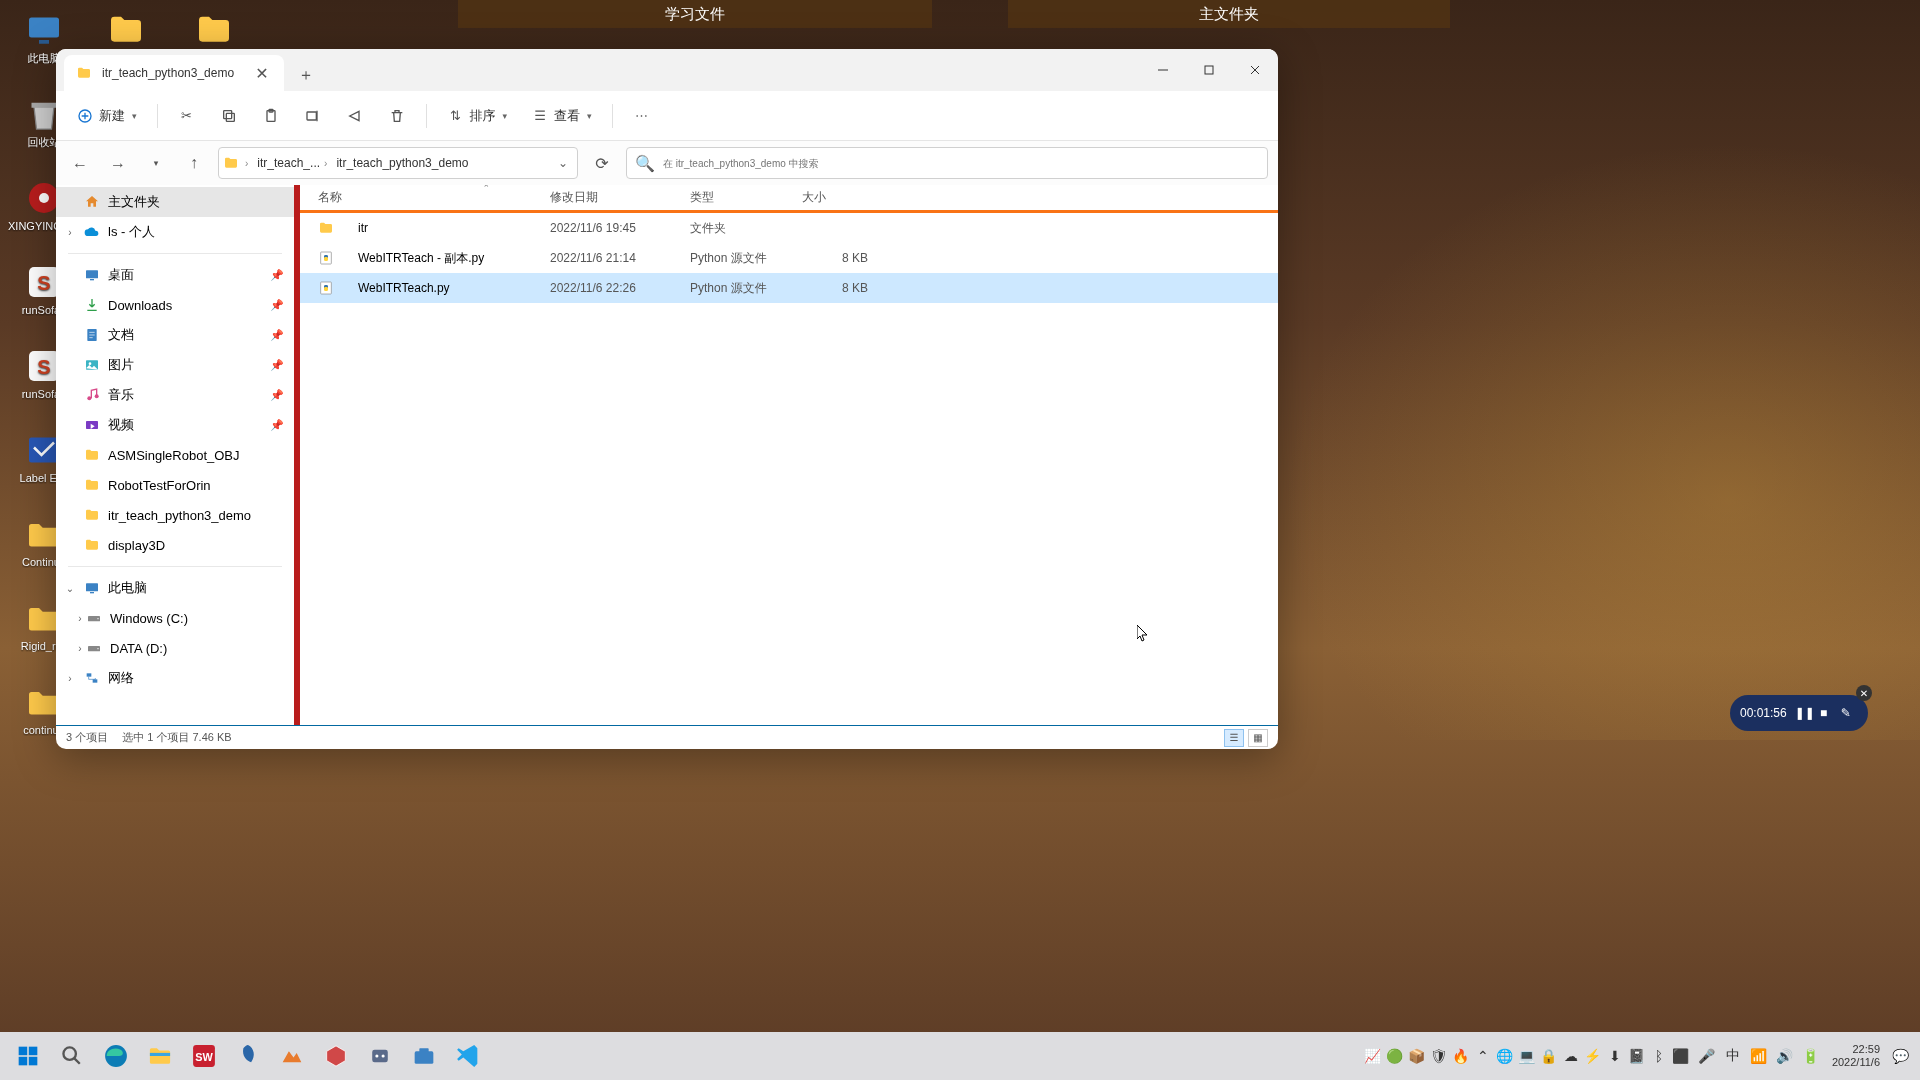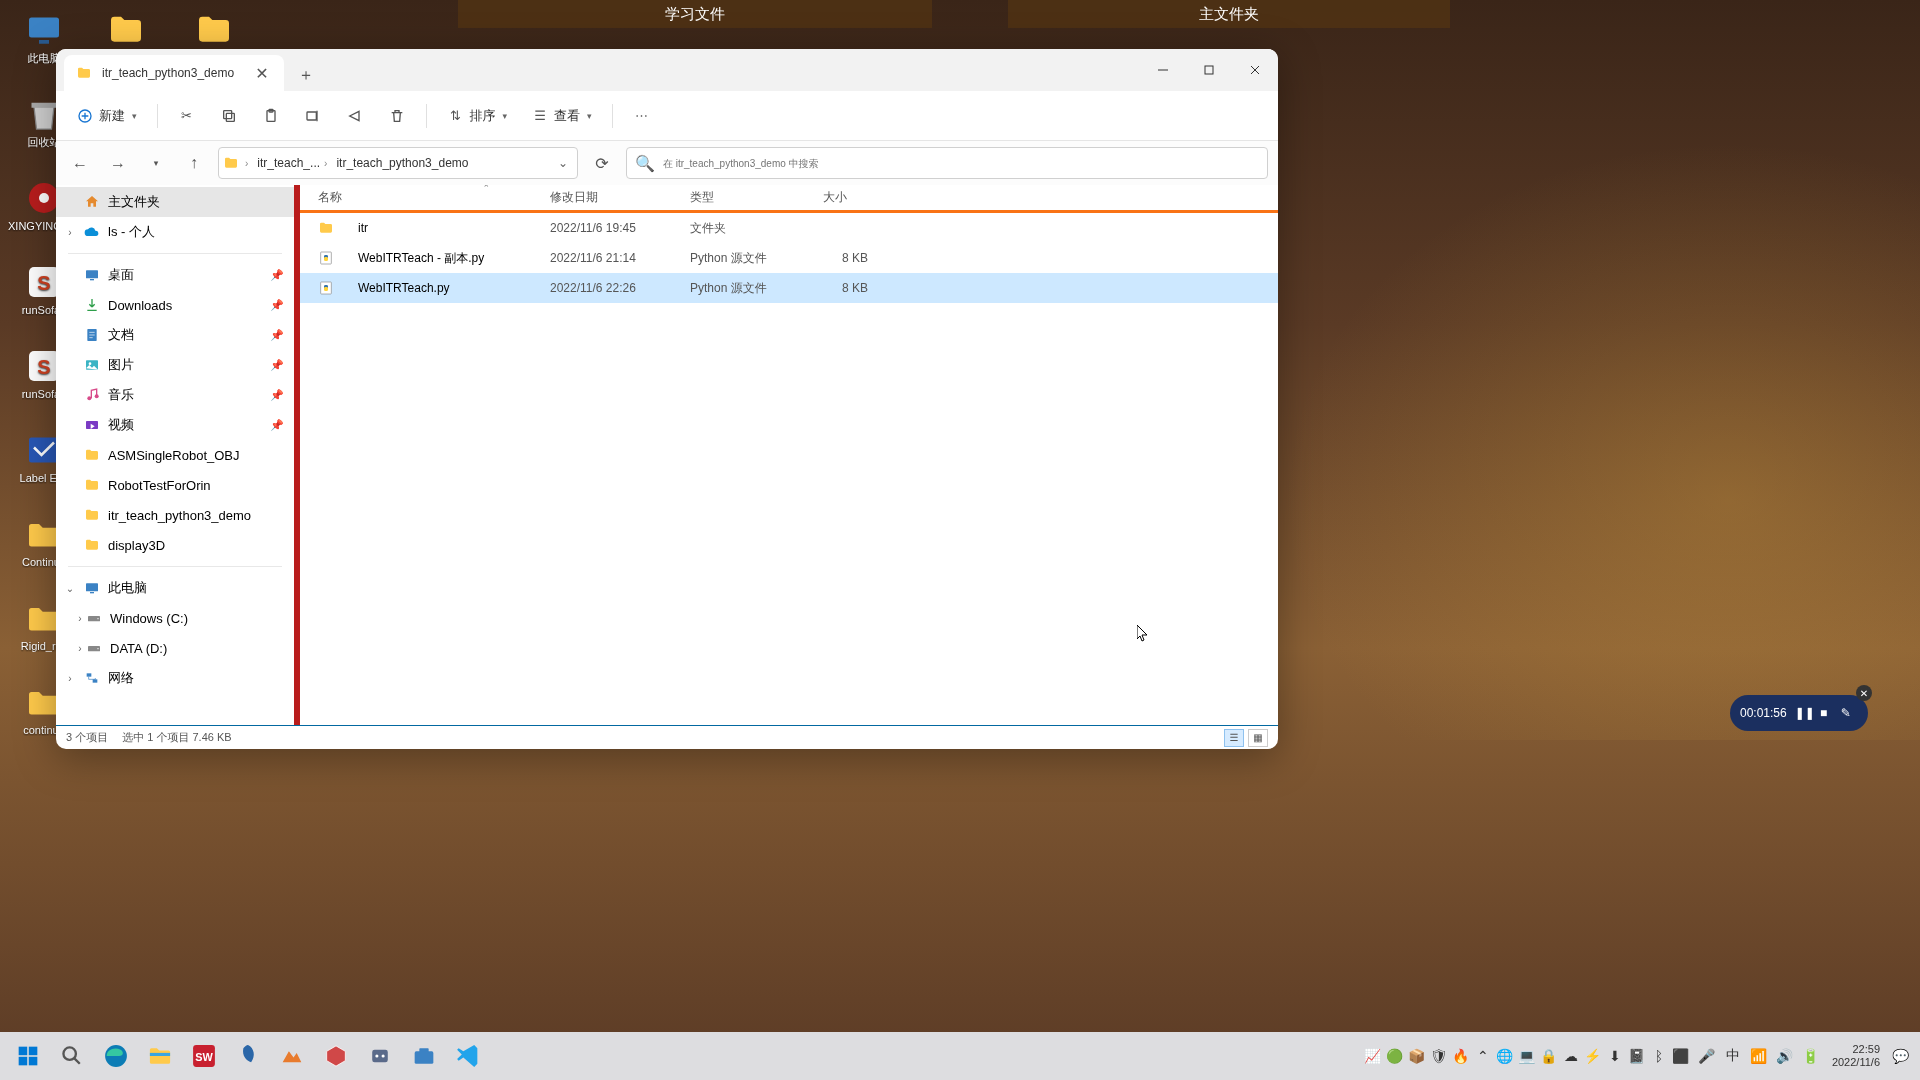--- a/index.html
+++ b/index.html
@@ -64,21 +64,21 @@
 .sb-sep { height: 1px; background: #e8e8e8; margin: 6px 12px; }
 .ic16 { width: 16px; height: 16px; flex-shrink: 0; }
 
 
 .filearea { flex: 1; display: flex; flex-direction: column; }
 .cols { height: 28px; display: flex; align-items: center; border-bottom: 3px solid #f97316; font-size: 12px; color: #555; padding-left: 18px; }
 .col-name { width: 232px; position: relative; }
 .col-name .sort { position: absolute; right: 60px; top: -6px; font-size: 9px; color: #888; }
 .col-date { width: 140px; }
 .col-type { width: 112px; }
-.col-size { width: 78px; text-align: center; padding-right: 12px; }
+.col-size { width: 78px; text-align: left; padding-right: 12px; }
 .rows { flex: 1; overflow: auto; }
 .row { height: 30px; display: flex; align-items: center; font-size: 12px; padding-left: 18px; cursor: pointer; }
 .row.selected { background: #cde8ff; }
 .row .c-name { width: 232px; display: flex; align-items: center; gap: 24px; }
 .row .c-date { width: 140px; color: #555; }
 .row .c-type { width: 112px; color: #555; }
 .row .c-size { width: 78px; text-align: right; color: #555; padding-right: 12px; }
 
 
 .status { height: 24px; border-top: 1px solid #0369a1; display: flex; align-items: center; font-size: 11px; color: #555; padding: 0 10px; gap: 14px; }

